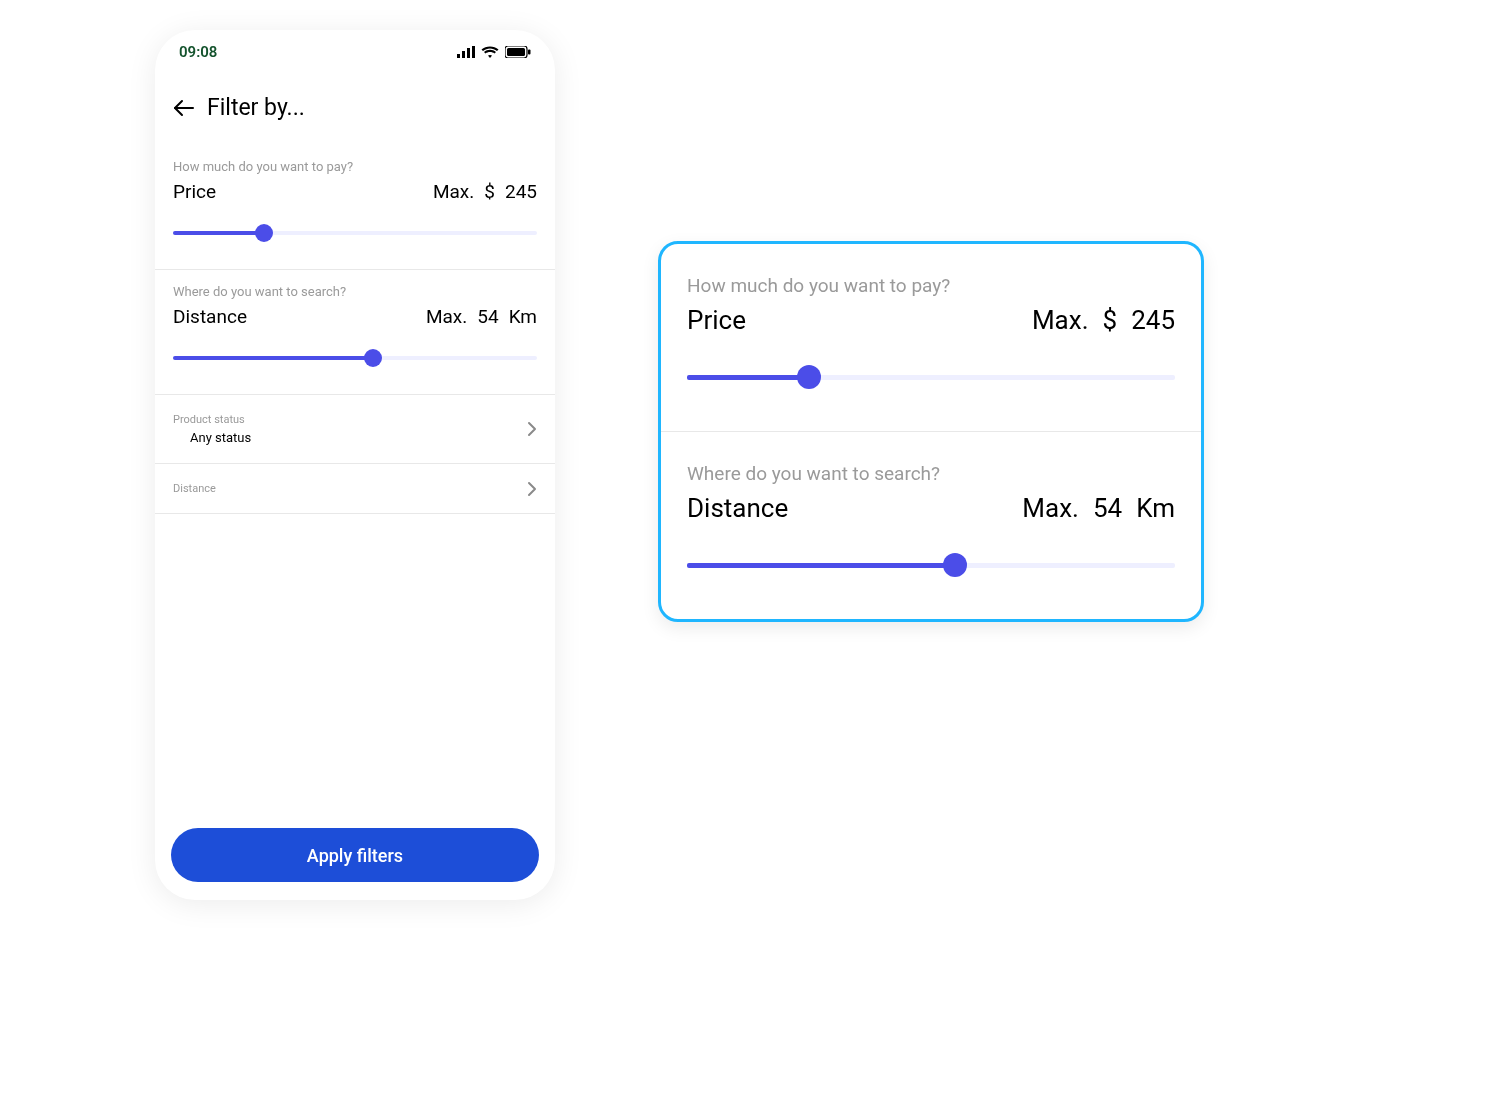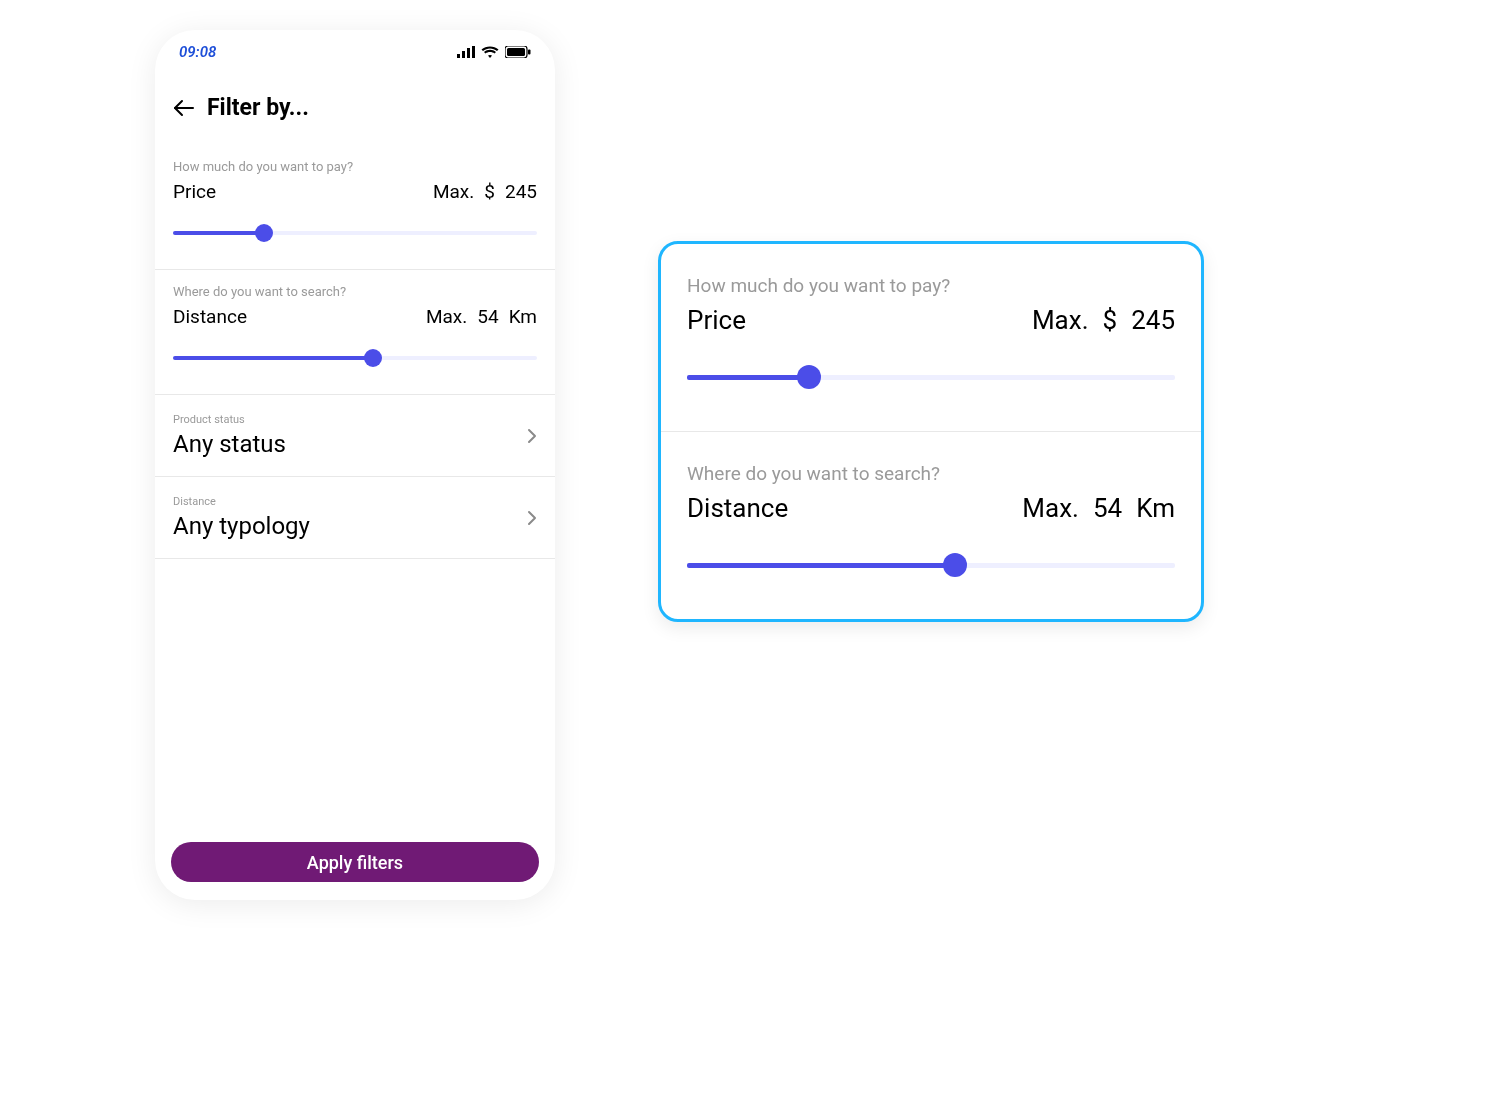--- a/index.html
+++ b/index.html
@@ -31,39 +31,38 @@
     }
 
     .statusbar {
       height: 44px;
       display: flex;
       align-items: center;
       justify-content: space-between;
       padding: 0 24px;
       font-size: 15px;
       font-weight: 600;
-      color: #1d4ed8;
-      font-style: italic;
+      color: #14532d;
     }
     .status-icons {
       display: flex;
       align-items: center;
       gap: 6px;
     }
     .status-icons svg { display: block; }
 
     .header {
       display: flex;
       align-items: center;
       gap: 12px;
       padding: 20px 18px 24px 18px;
     }
     .header .title {
       font-size: 23px;
-      font-weight: 700;
+      font-weight: 400;
       color: #000;
     }
     .back-icon svg { display: block; }
 
     .section {
       padding: 14px 18px 26px 18px;
       border-bottom: 1px solid #e8e8e8;
     }
     .section .hint {
       font-size: 13px;
@@ -124,40 +123,41 @@
       position: relative;
       display: flex;
       flex-direction: column;
       gap: 4px;
     }
     .nav-section .hint {
       font-size: 11px;
       color: #9a9a9a;
     }
     .nav-section .val {
-      font-size: 24px;
-      color: #000;
+      font-size: 13px;
+      color: #000;
+      margin-left: 17px;
     }
     .nav-section .chevron {
       position: absolute;
       right: 18px;
       top: 50%;
       transform: translateY(-50%);
       color: #8a8a8a;
     }
     .nav-section .chevron svg { display: block; }
 
     .footer {
       margin-top: auto;
       padding: 0 16px 18px 16px;
     }
     .apply-btn {
       width: 100%;
-      height: 40px;
-      background: #701a75;
+      height: 54px;
+      background: #1d4ed8;
       border: none;
       border-radius: 27px;
       color: #fff;
       font-size: 18px;
       font-weight: 500;
     }
 
     
     .detail-card {
       position: absolute;
@@ -288,21 +288,20 @@
     <span class="val">Any status</span>
     <span class="chevron">
       <svg width="10" height="16" viewBox="0 0 10 16" fill="none" stroke="#8a8a8a" stroke-width="2" stroke-linecap="round" stroke-linejoin="round">
         <polyline points="2 2 8 8 2 14"></polyline>
       </svg>
     </span>
   </div>
 
   <div class="nav-section">
     <span class="hint">Distance</span>
-    <span class="val">Any typology</span>
     <span class="chevron">
       <svg width="10" height="16" viewBox="0 0 10 16" fill="none" stroke="#8a8a8a" stroke-width="2" stroke-linecap="round" stroke-linejoin="round">
         <polyline points="2 2 8 8 2 14"></polyline>
       </svg>
     </span>
   </div>
 
   <div class="footer">
     <button class="apply-btn">Apply filters</button>
   </div>

